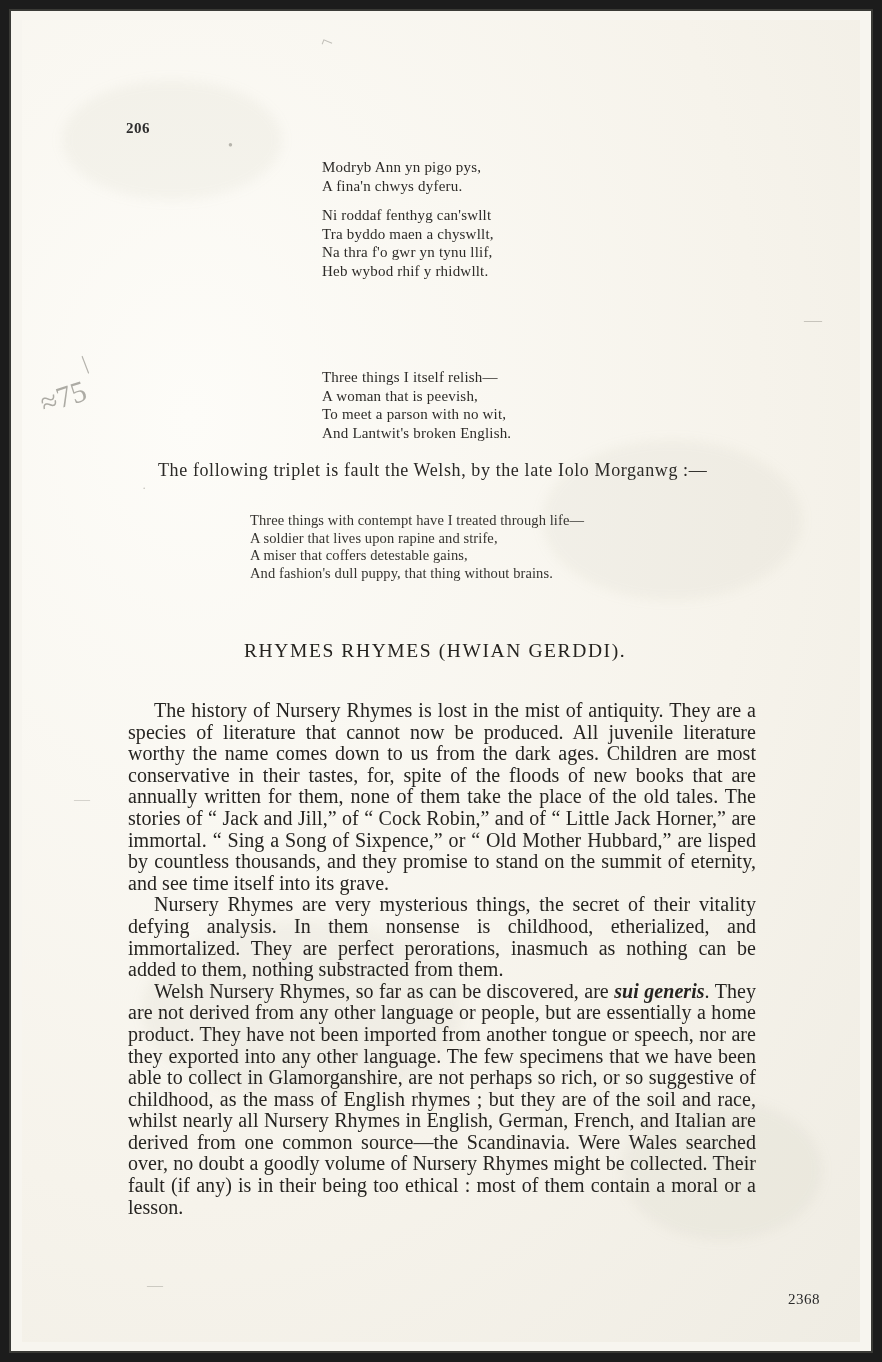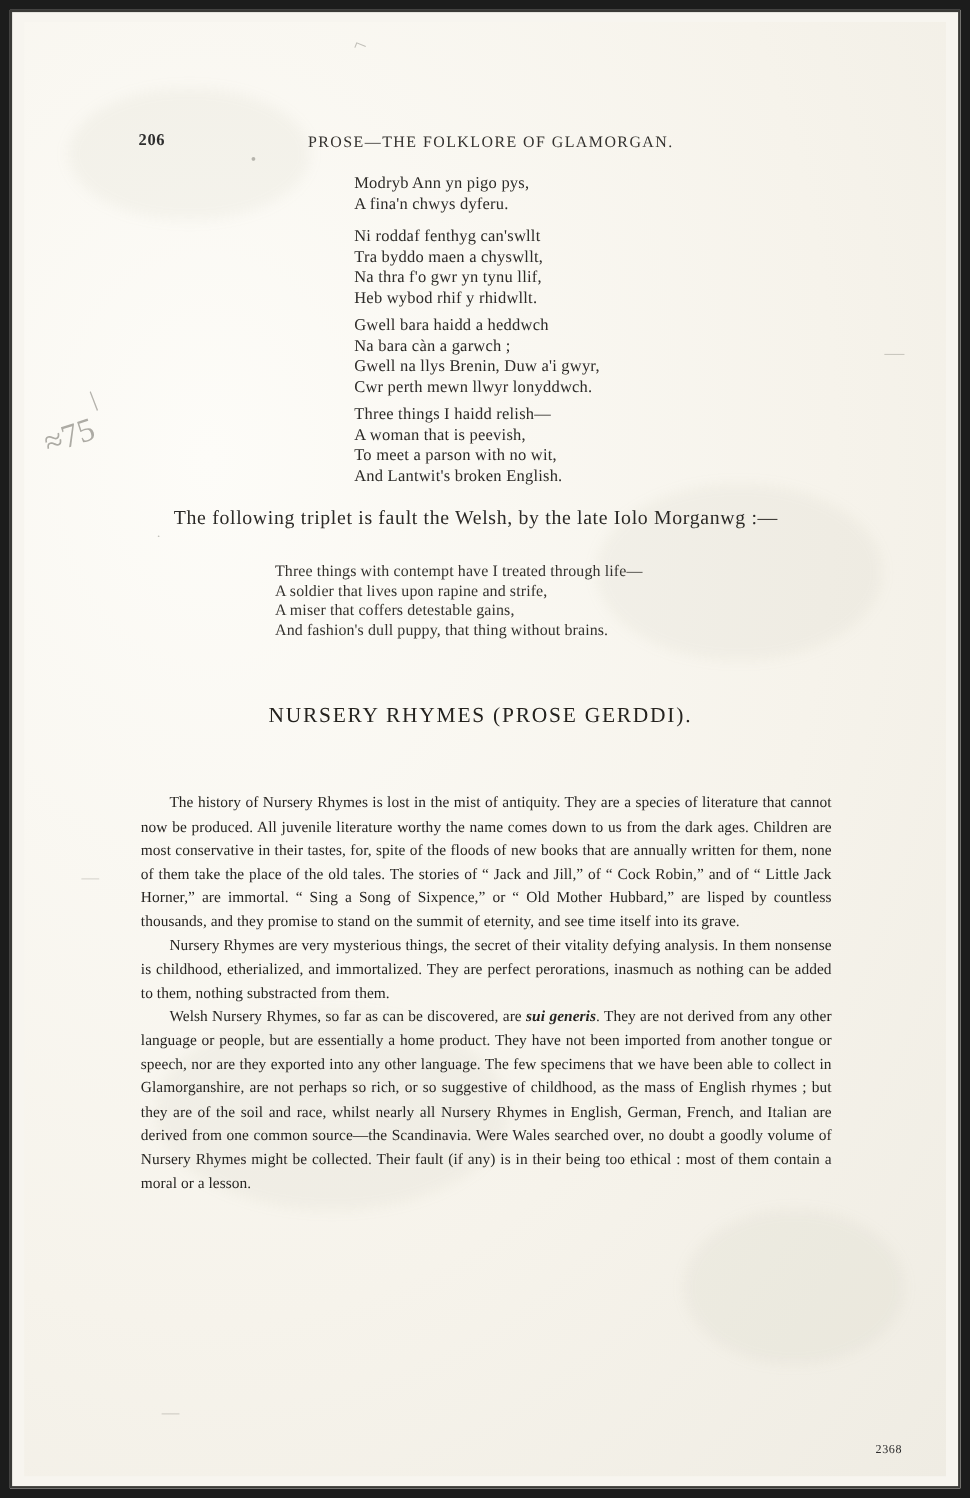--- a/index.html
+++ b/index.html
@@ -114,37 +114,36 @@
     top: 620px;
     font-size: 19.5px;
     letter-spacing: 1.6px;
     color: #25231f;
   }
   .body-text {
     position: absolute;
     left: 106px;
     top: 680px;
     width: 628px;
-    font-size: 14px;
+    font-size: 20px;
     line-height: 21.6px;
     text-align: justify;
     color: #262421;
     letter-spacing: 0.05px;
-    margin-top: 20px;
   }
   .body-text p {
     margin: 0;
     text-indent: 26px;
   }
   .italic { font-style: italic; font-weight: bold; }
   .archive-number {
     position: absolute;
     right: 40px;
-    bottom: 18px;
-    font-size: 11px;
+    bottom: 34px;
+    font-size: 15px;
     color: #2a2a2a;
     letter-spacing: 0.5px;
   }
   
   .pencil {
     position: absolute;
     color: #6d6b63;
     font-family: "Liberation Serif", serif;
   }
   .pencil-mark-left {
@@ -208,44 +207,39 @@
 
   <div class="paper">
     <div class="blotch" style="left:40px; top:60px; width:220px; height:120px;"></div>
     <div class="blotch" style="left:520px; top:420px; width:260px; height:160px;"></div>
     <div class="blotch" style="left:120px; top:900px; width:320px; height:180px;"></div>
     <div class="blotch" style="left:600px; top:1080px; width:200px; height:140px;"></div>
 
     <div class="content">
 
       <div class="folio">206</div>
-      <div class="running-head">PROSE—THE FOLKLORE OF GLAMORGAN.</div>
 
       <div class="verse-block verse-1">Modryb Ann yn pigo pys,
 A fina'n chwys dyferu.</div>
       <div class="verse-block verse-2">Ni roddaf fenthyg can'swllt
 Tra byddo maen a chyswllt,
 Na thra f'o gwr yn tynu llif,
 Heb wybod rhif y rhidwllt.</div>
-      <div class="verse-block verse-3">Gwell bara haidd a heddwch
-Na bara càn a garwch ;
-Gwell na llys Brenin, Duw a'i gwyr,
-Cwr perth mewn llwyr lonyddwch.</div>
-      <div class="verse-block verse-4">Three things I haidd relish—
+      <div class="verse-block verse-4">Three things I itself relish—
 A woman that is peevish,
 To meet a parson with no wit,
 And Lantwit's broken English.</div>
 
       <div class="intro-line">The following triplet is fault the Welsh, by the late Iolo Morganwg :—</div>
       <div class="triplet">Three things with contempt have I treated through life—
 A soldier that lives upon rapine and strife,
 A miser that coffers detestable gains,
 And fashion's dull puppy, that thing without brains.</div>
 
-      <div class="section-title">NURSERY RHYMES (PROSE GERDDI).</div>
+      <div class="section-title">RHYMES RHYMES (HWIAN GERDDI).</div>
 
       <div class="body-text">
         <p>The history of Nursery Rhymes is lost in the mist of antiquity.   They are a species of literature that cannot now be produced.   All juvenile literature worthy the name comes down to us from the dark ages.   Children are most conservative in their tastes, for, spite of the floods of new books that are annually written for them, none of them take the place of the old tales.   The stories of “ Jack and Jill,” of “ Cock Robin,” and of “ Little Jack Horner,” are immortal.   “ Sing a Song of Sixpence,” or “ Old Mother Hubbard,” are lisped by countless thousands, and they promise to stand on the summit of eternity, and see time itself into its grave.</p>
         <p>Nursery Rhymes are very mysterious things, the secret of their vitality defying analysis.   In them nonsense is childhood, etherialized, and immortalized.   They are perfect perorations, inasmuch as nothing can be added to them, nothing substracted from them.</p>
         <p>Welsh Nursery Rhymes, so far as can be discovered, are <span class="italic">sui generis</span>.  They are not derived from any other language or people, but are essentially a home product.   They have not been imported from another tongue or speech, nor are they exported into any other language.   The few specimens that we have been able to collect in Glamorganshire, are not perhaps so rich, or so suggestive of childhood, as the mass of English rhymes ; but they are of the soil and race, whilst nearly all Nursery Rhymes in English, German, French, and Italian are derived from one common source—the Scandinavia.   Were Wales searched over, no doubt a goodly volume of Nursery Rhymes might be collected.   Their fault (if any) is in their being too ethical : most of them contain a moral or a lesson.</p>
       </div>
 
       <div class="archive-number">2368</div>
 
       <div class="pencil pencil-mark-left">≈75</div>

